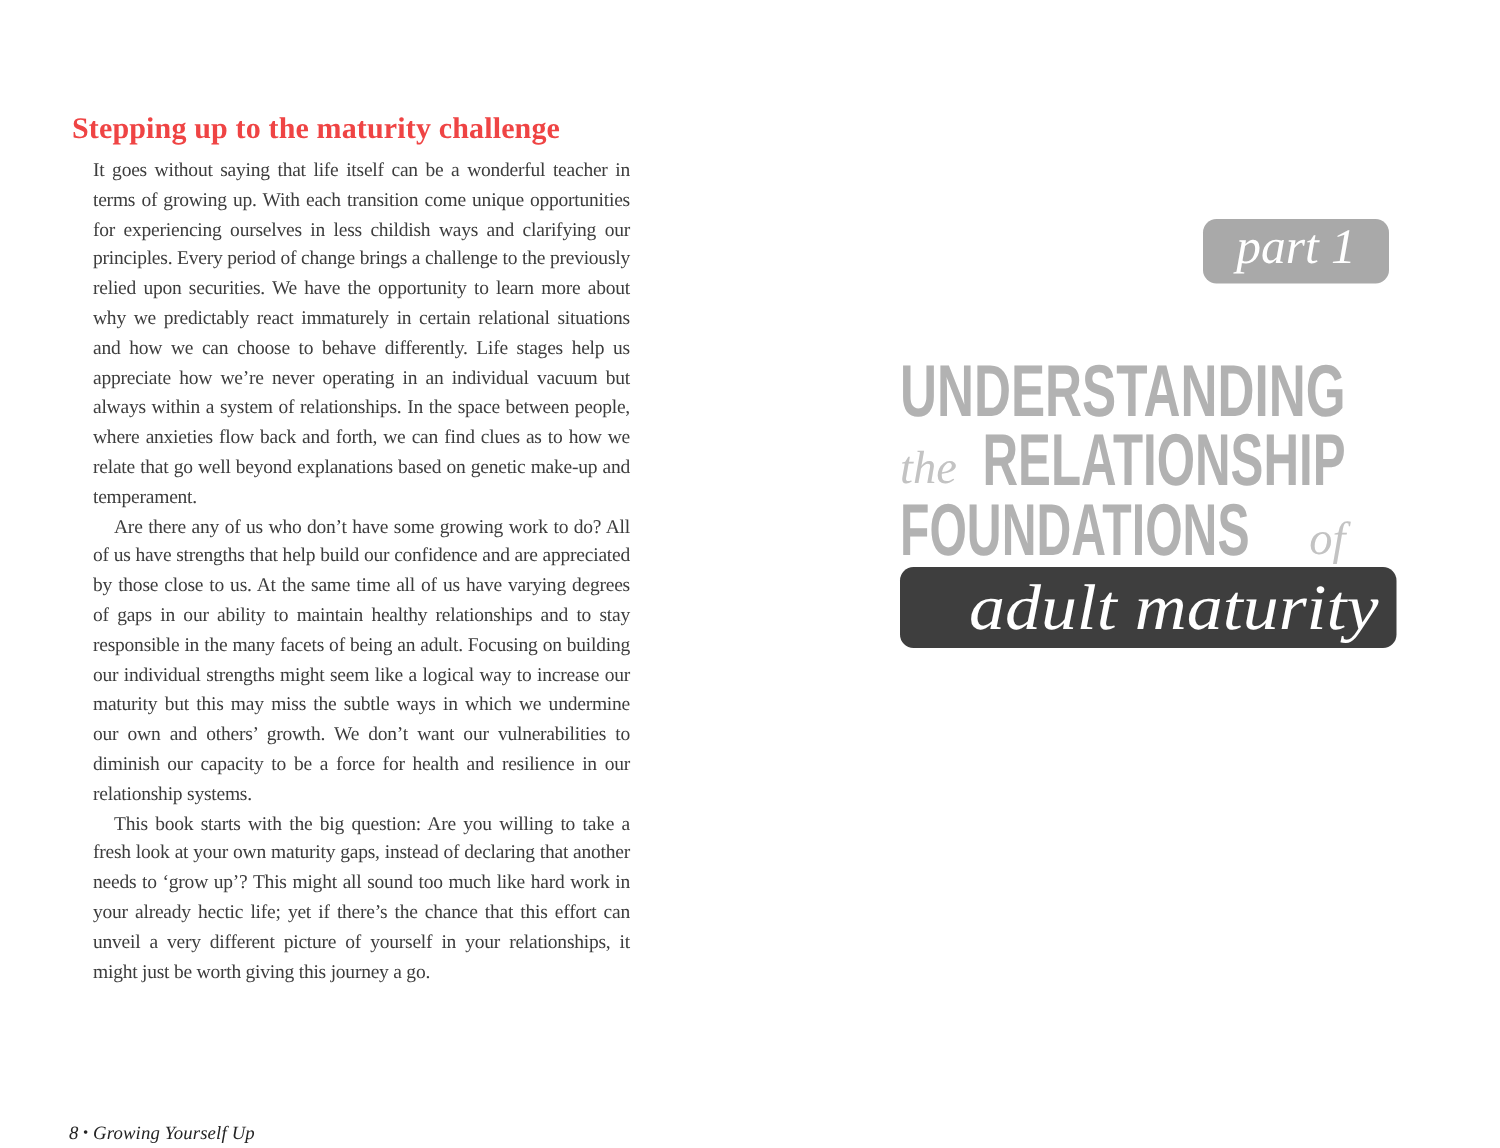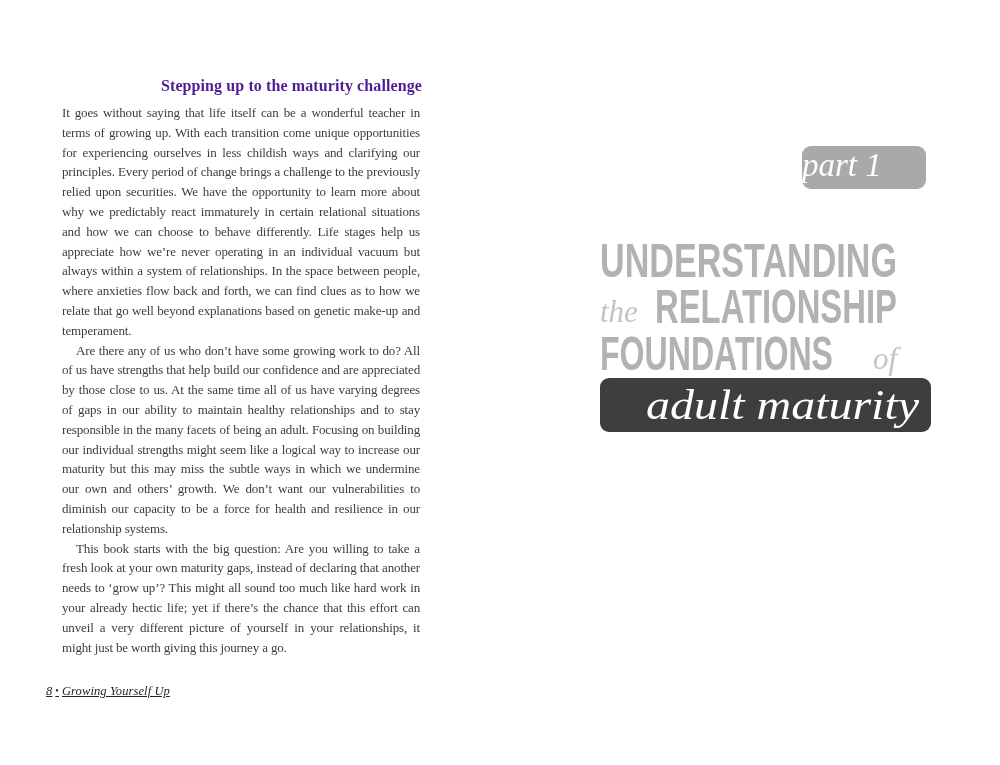--- a/index.html
+++ b/index.html
@@ -22,70 +22,69 @@
   .left-page {
     position: absolute;
     left: 48px;
     top: 76px;
     width: 374px;
   }
   .section-heading {
     margin: 0 0 7px 0;
     font-family: "Liberation Serif", serif;
     font-weight: bold;
-    font-size: 16px;
+    font-size: 20px;
     line-height: 20px;
-    color: #4c1d95;
+    color: #ef4444;
     letter-spacing: 0.1px;
-    text-align: right;
   }
   .body-text {
     margin-left: 14px;
     width: 358px;
     text-align: justify;
     font-size: 13px;
     line-height: 19.8px;
     letter-spacing: -0.15px;
     color: #3d3d3d;
   }
   .body-text p {
     margin: 0;
     text-indent: 14px;
   }
   .body-text p.p-first {
     text-indent: 0;
   }
   .page-footer {
     position: absolute;
     left: 46px;
-    top: 684px;
+    top: 748px;
     font-style: italic;
     font-size: 12.5px;
     color: #242424;
     letter-spacing: 0.1px;
-    text-decoration: underline;
   }
   .page-footer .sep {
     padding: 0 3px;
     font-style: normal;
     font-size: 10px;
     vertical-align: 1px;
   }
 
   
   .part-badge {
     position: absolute;
     left: 802px;
     top: 146px;
     width: 124px;
     height: 43px;
     background: #a9a9a9;
     border-radius: 9px;
     display: flex;
     align-items: center;
+    justify-content: center;
   }
   .part-badge span {
     font-family: "Liberation Serif", serif;
     font-style: italic;
     color: #ffffff;
     font-size: 33px;
     line-height: 1;
     padding-bottom: 5px;
   }
   .title-line {

